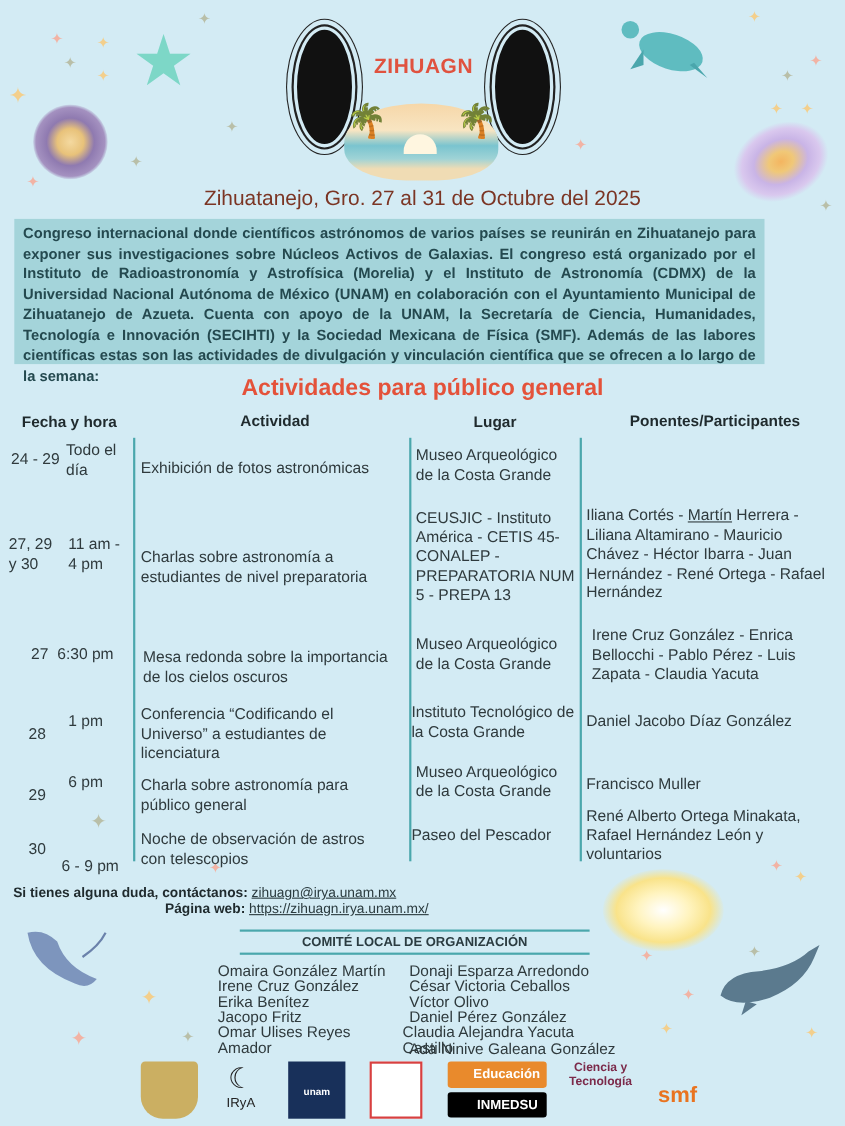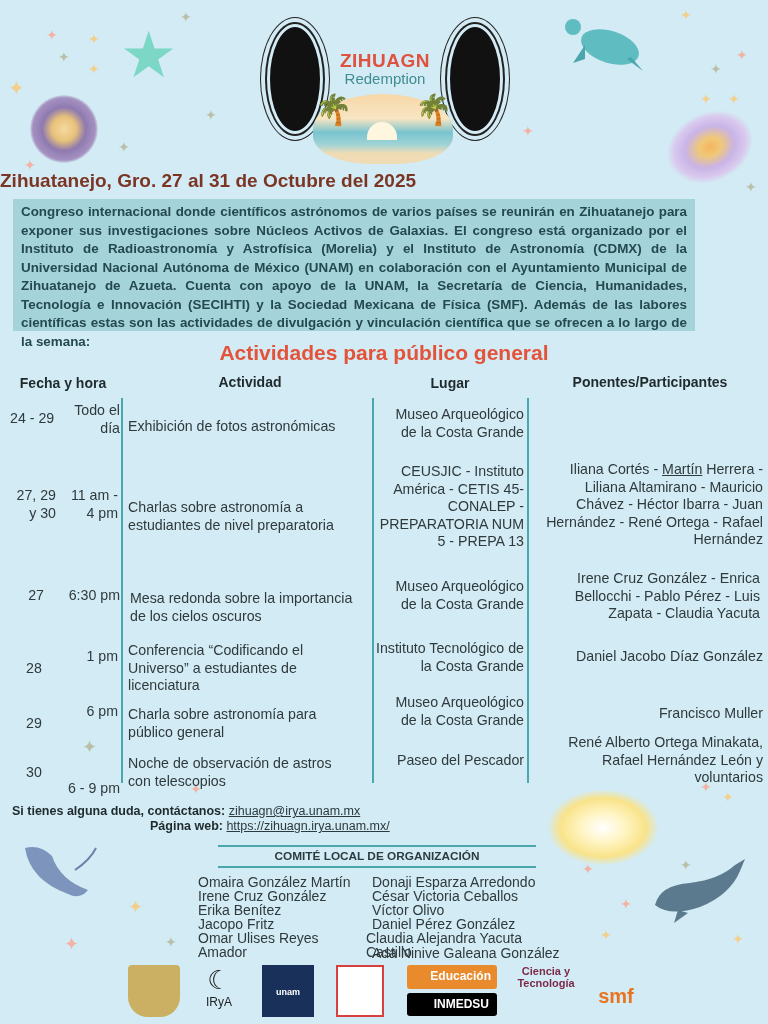--- a/index.html
+++ b/index.html
@@ -36,32 +36,32 @@
              background: radial-gradient(circle, #f4d9a0 0%, #e8c27a 25%, #8f7ab0 45%, #a491c0 65%, #d3ebf4 72%); }
   .turtle { left: 555px; top: 15px; width: 95px; height: 60px; }
   .galaxy2 { left: 665px; top: 112px; width: 90px; height: 70px; border-radius: 50%;
              background: radial-gradient(ellipse, #f4b560 0%, #f0c878 18%, #c9b4e6 40%, #d9c8ee 58%, rgba(211,235,244,0) 70%); transform: rotate(-25deg); }
   .glow { left: 548px; top: 790px; width: 110px; height: 75px; border-radius: 50%;
           background: radial-gradient(ellipse, #ffffff 0%, #fff4c0 30%, #f9e38a 55%, rgba(211,235,244,0) 72%); }
   .ray { left: 20px; top: 840px; width: 85px; height: 62px; }
   .whale { left: 650px; top: 855px; width: 100px; height: 70px; }
 
   
-  .date-title { left: 0; right: 0; top: 170px; font-size: 19px; font-weight: bold; color: #7b3524; }
+  .date-title { left: 0; right: 0; top: 170px; text-align: center; font-size: 19px; font-weight: normal; color: #7b3524; }
 
   .intro { left: 13px; top: 199px; width: 682px; height: 132px; background: #a4d4da; padding: 4px 8px;
            font-size: 13.4px; font-weight: bold; line-height: 18.5px; text-align: justify; color: #24494f; }
 
   .act-title { left: 0; right: 0; top: 341px; text-align: center; font-size: 21px; font-weight: bold; color: #e4523a; }
 
   
   .th { position: absolute; top: 374px; font-weight: bold; font-size: 14px; color: #1f2a2d; text-align: center; }
   .vline { position: absolute; width: 2px; background: #4aa7ac; }
   .cell { position: absolute; font-size: 14.2px; line-height: 17.5px; color: #2f3a3d; }
-  .c-center { text-align: right; }
+  .c-center { text-align: left; }
   .c-left { text-align: left; margin-top: 12px; }
   .c-right { text-align: right; }
   .underline { text-decoration: underline; }
 
   
   .contact { font-size: 12.5px; color: #1f2a2d; }
   .contact b { font-weight: bold; }
   .link { text-decoration: underline; color: #2a3a3e; }
 
   .hr { position: absolute; height: 2px; background: #4aa7ac; }
@@ -131,21 +131,20 @@
 </svg>
 
 <div class="abs logo-wrap">
   <div class="portal left"></div>
   <div class="portal right"></div>
   <div class="beach"></div>
   <div class="sun"></div>
   <span class="palm" style="left:60px;top:78px">🌴</span>
   <span class="palm" style="left:160px;top:78px">🌴</span>
   <div class="logo-title">ZIHUAGN</div>
-  <div class="logo-sub">Redemption</div>
 </div>
 
 <div class="abs date-title">Zihuatanejo, Gro. 27 al 31 de Octubre del 2025</div>
 
 <div class="abs intro">Congreso internacional donde científicos astrónomos de varios países se reunirán en Zihuatanejo para exponer sus investigaciones sobre Núcleos Activos de Galaxias. El congreso está organizado por el Instituto de Radioastronomía y Astrofísica (Morelia) y el Instituto de Astronomía (CDMX) de la Universidad Nacional Autónoma de México (UNAM) en colaboración con el Ayuntamiento Municipal de Zihuatanejo de Azueta. Cuenta con apoyo de la UNAM, la Secretaría de Ciencia, Humanidades, Tecnología e Innovación (SECIHTI) y la Sociedad Mexicana de Física (SMF). Además de las labores científicas estas son las actividades de divulgación y vinculación científica que se ofrecen a lo largo de la semana:</div>
 
 <div class="abs act-title">Actividades para público general</div>
 
 <div class="th" style="left:8px;width:110px;top:375px">Fecha y hora</div>
 <div class="th" style="left:150px;width:200px">Actividad</div>

